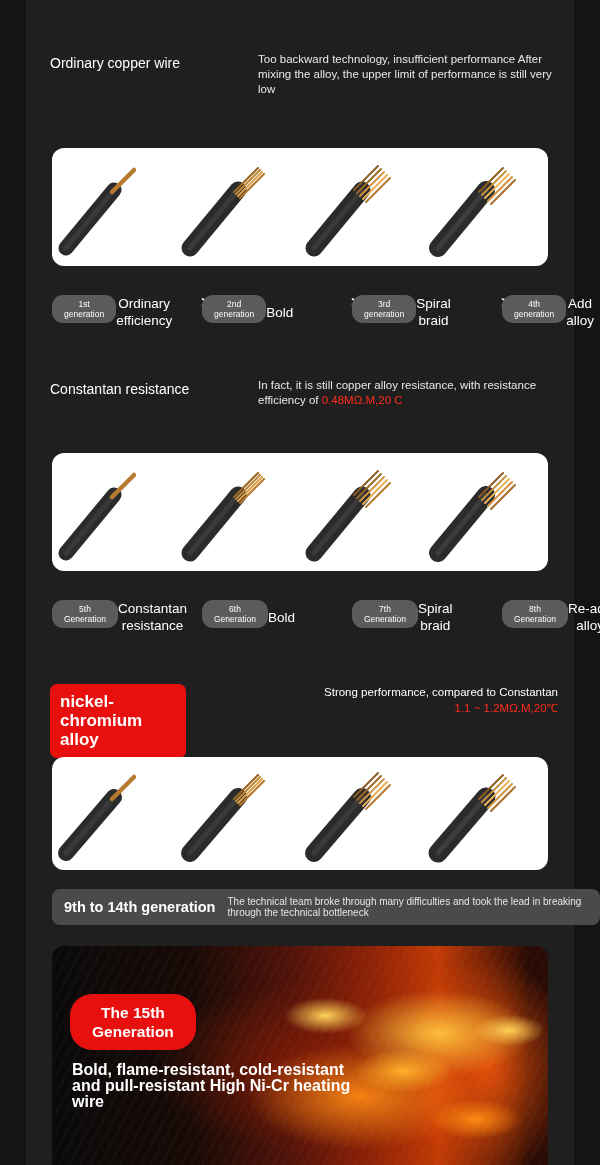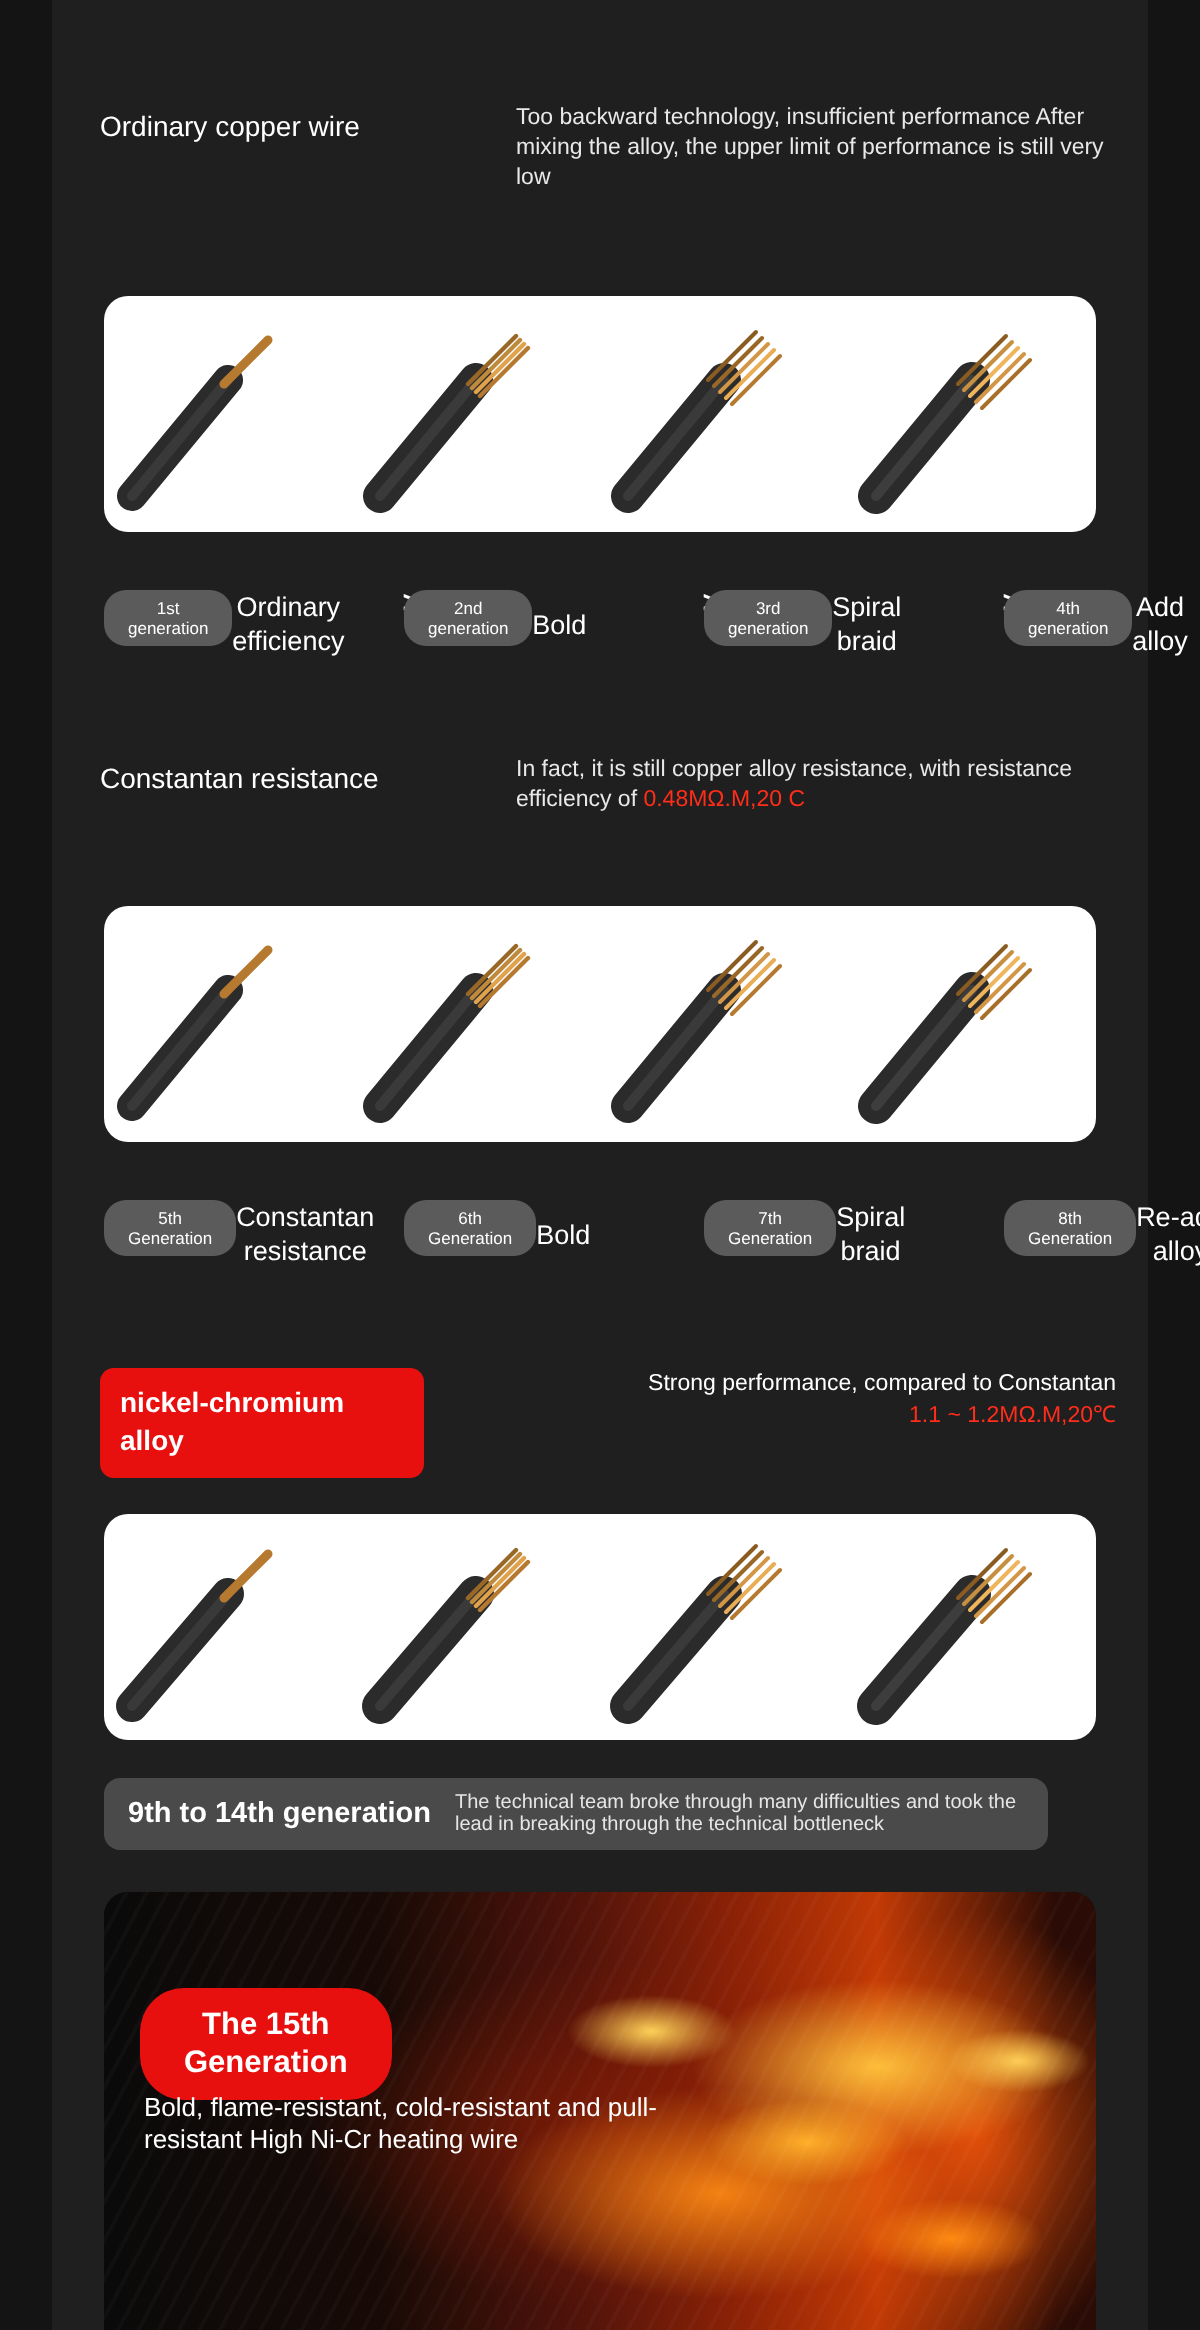--- a/index.html
+++ b/index.html
@@ -98,26 +98,26 @@
     top: 5px;
     right: -8px;
     font-size: 15px;
     color: #ffffff;
     font-weight: 600;
   }
   .red-badge {
     display: inline-block;
     background: #e8100f;
     color: #ffffff;
-    font-size: 14px;
+    font-size: 17px;
     line-height: 19px;
     font-weight: bold;
     border-radius: 7px;
     padding: 8px 10px 9px 10px;
-    width: 162px;
+    width: 136px;
     box-sizing: border-box;
   }
   .gray-bar {
     margin: 0 52px;
     background: #4a4a4a;
     border-radius: 8px;
     display: flex;
     align-items: center;
     padding: 7px 12px;
     box-sizing: border-box;
@@ -180,25 +180,26 @@
     padding: 9px 22px;
     text-align: center;
     color: #fff;
     font-size: 15.5px;
     line-height: 19px;
     font-weight: bold;
   }
   .final-desc {
     position: absolute;
     left: 20px;
-    top: 100px;
+    top: 116px;
     width: 280px;
-    font-size: 13px;
+    font-size: 16px;
     line-height: 16px;
     color: #ffffff;
+    font-weight: bold;
   }
 </style>
 </head>
 <body>
 
 <div class="page">
 
   <div class="section-head" style="position:absolute; top:52px; left:0; width:600px;">
     <div class="head-title">Ordinary copper wire</div>
     <div class="head-desc">Too backward technology, insufficient performance After mixing the alloy, the upper limit of performance is still very low</div>
@@ -401,21 +402,21 @@
           <path d="M55 42 L79 18" stroke="#8a5c22" stroke-width="2" stroke-linecap="round"></path>
           <path d="M58 45 L82 21" stroke="#c79040" stroke-width="2" stroke-linecap="round"></path>
           <path d="M61 48 L85 24" stroke="#efb55c" stroke-width="2" stroke-linecap="round"></path>
           <path d="M64 51 L88 27" stroke="#d29646" stroke-width="2" stroke-linecap="round"></path>
           <path d="M67 54 L91 30" stroke="#a86f2a" stroke-width="2" stroke-linecap="round"></path>
         </svg>
       </div>
     </div>
   </div>
 
-  <div class="gray-bar" style="position:absolute; top:889px; left:0; width:472px; height:36px;">
+  <div class="gray-bar" style="position:absolute; top:889px; left:0; width:548px; height:36px;">
     <div class="gb-title">9th to 14th generation</div>
     <div class="gb-desc">The technical team broke through many difficulties and took the lead in breaking through the technical bottleneck</div>
   </div>
 
   <div class="final-card" style="position:absolute; top:946px; left:0; width:496px; height:243px;">
     <div class="flame"></div>
     <div class="flame-twist"></div>
     <div class="flame-streaks"></div>
     <div class="gen15-badge">
       <div>The 15th</div>

